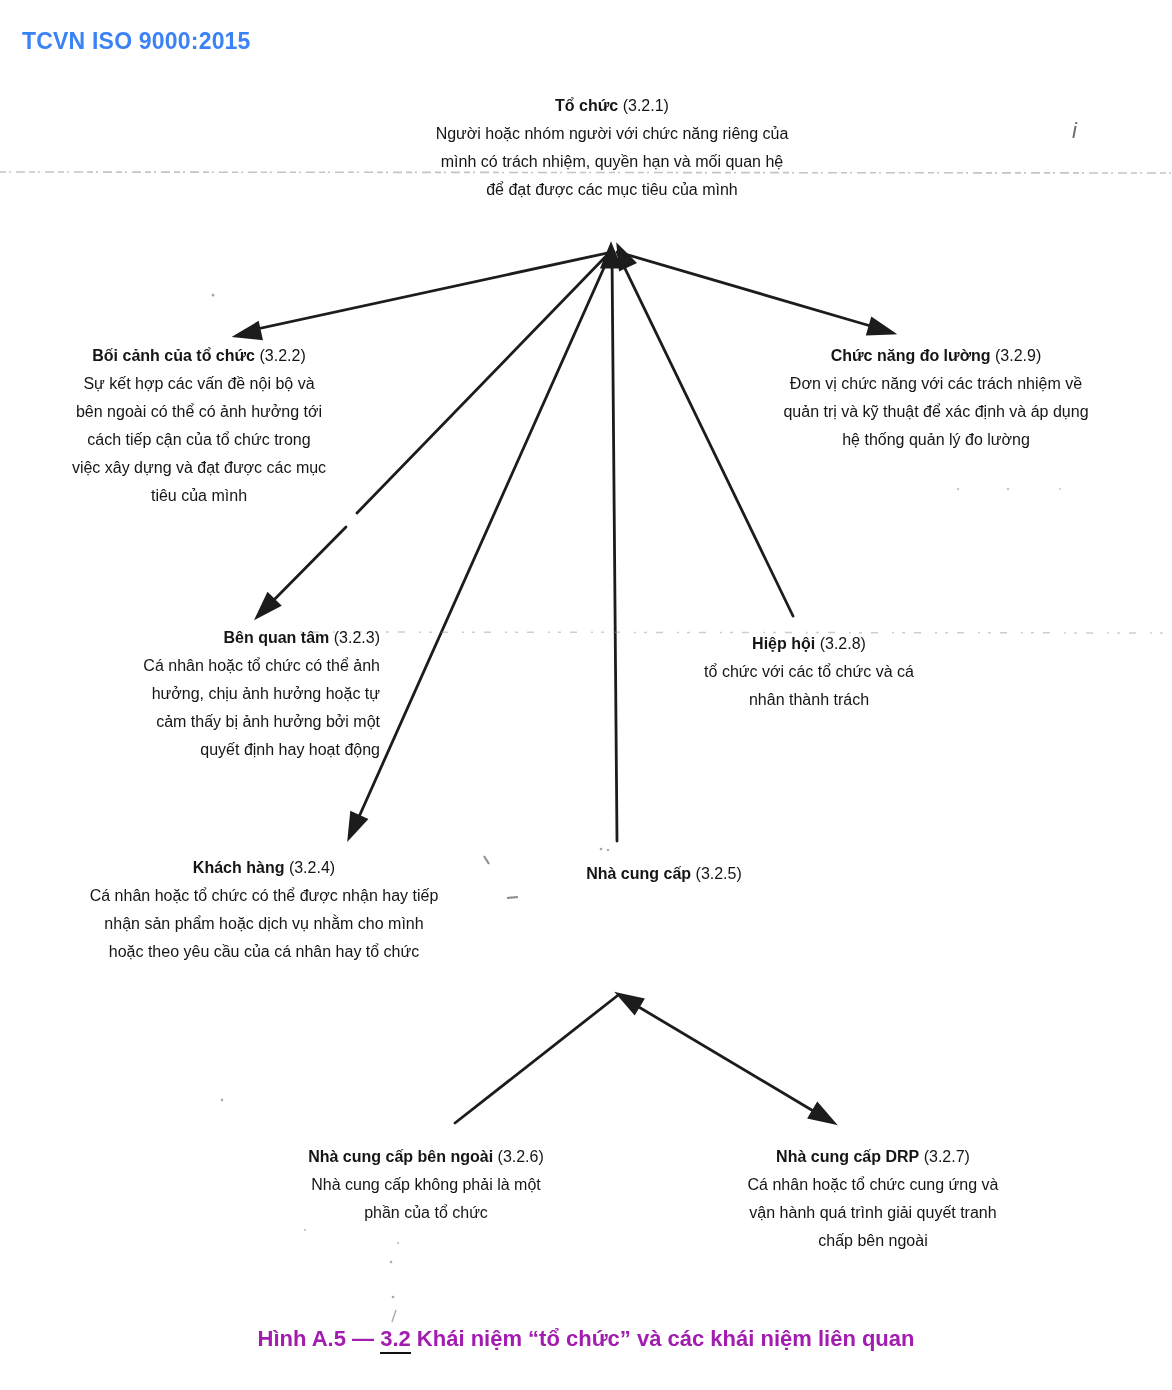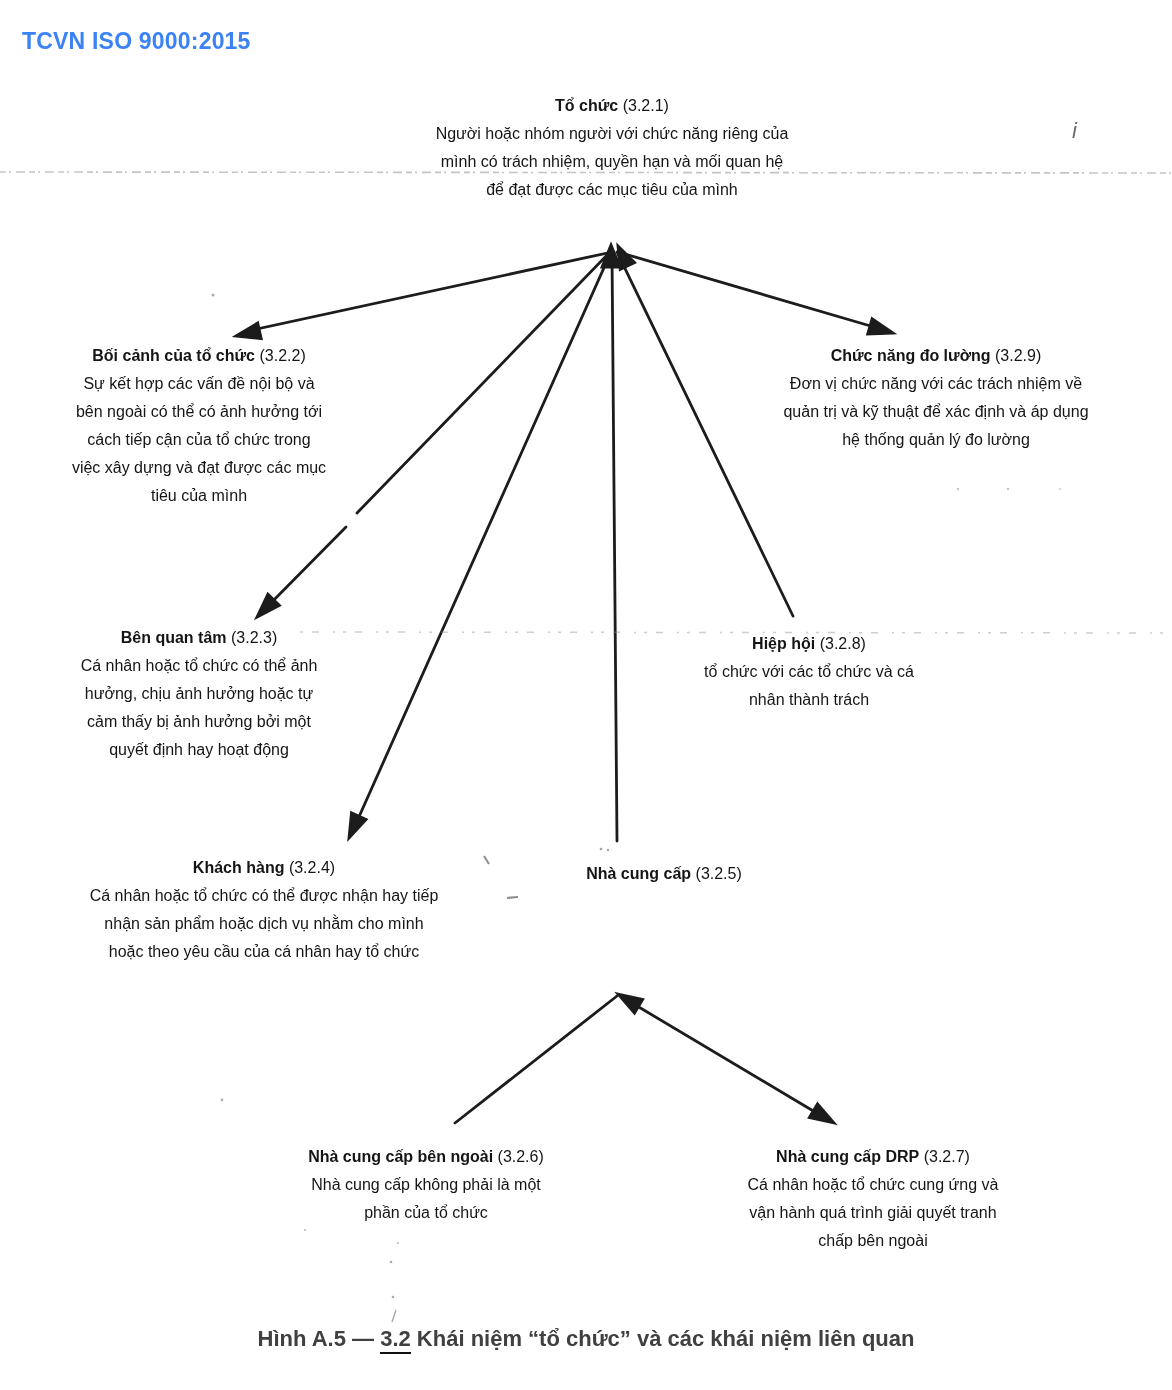--- a/index.html
+++ b/index.html
@@ -14,21 +14,21 @@
   }
   svg.lines{position:absolute;left:0;top:0;z-index:1;pointer-events:none;}
   .node{
     position:absolute;z-index:2;text-align:center;
     font-size:16px;line-height:28px;color:#151515;
   }
   .node-title .term{font-weight:700;}
   .node-body{white-space:pre-line;}
   .caption{
     position:absolute;left:0;top:1326px;width:1172px;z-index:2;
-    text-align:center;font-size:22px;font-weight:700;color:#404040;
+    text-align:center;font-size:22px;font-weight:700;color:#a21caf;
   }
   .caption .u{border-bottom:2px solid #111;padding-bottom:1px;}
   .speck{position:absolute;z-index:1;color:#3a3a3a;}
   .speck-i{left:1072px;top:118px;font-size:22px;font-style:italic;opacity:.75;}
 </style>
 </head>
 <body>
 
 <div class="page-header">TCVN ISO 9000:2015</div>
 
@@ -111,21 +111,21 @@
 <div class="node" style="left:712px;top:342px;width:448px;">
   <div class="node-title">
     <span class="term">Chức năng đo lường</span>
     <span>(3.2.9)</span>
   </div>
   <div class="node-body">Đơn vị chức năng với các trách nhiệm về
 quản trị và kỹ thuật để xác định và áp dụng
 hệ thống quản lý đo lường</div>
 </div>
 
-<div class="node" style="left:18px;top:624px;width:362px;">
+<div class="node" style="left:18px;top:624px;width:362px;text-align:right;">
   <div class="node-title">
     <span class="term">Bên quan tâm</span>
     <span>(3.2.3)</span>
   </div>
   <div class="node-body">Cá nhân hoặc tổ chức có thể ảnh
 hưởng, chịu ảnh hưởng hoặc tự
 cảm thấy bị ảnh hưởng bởi một
 quyết định hay hoạt động</div>
 </div>
 

